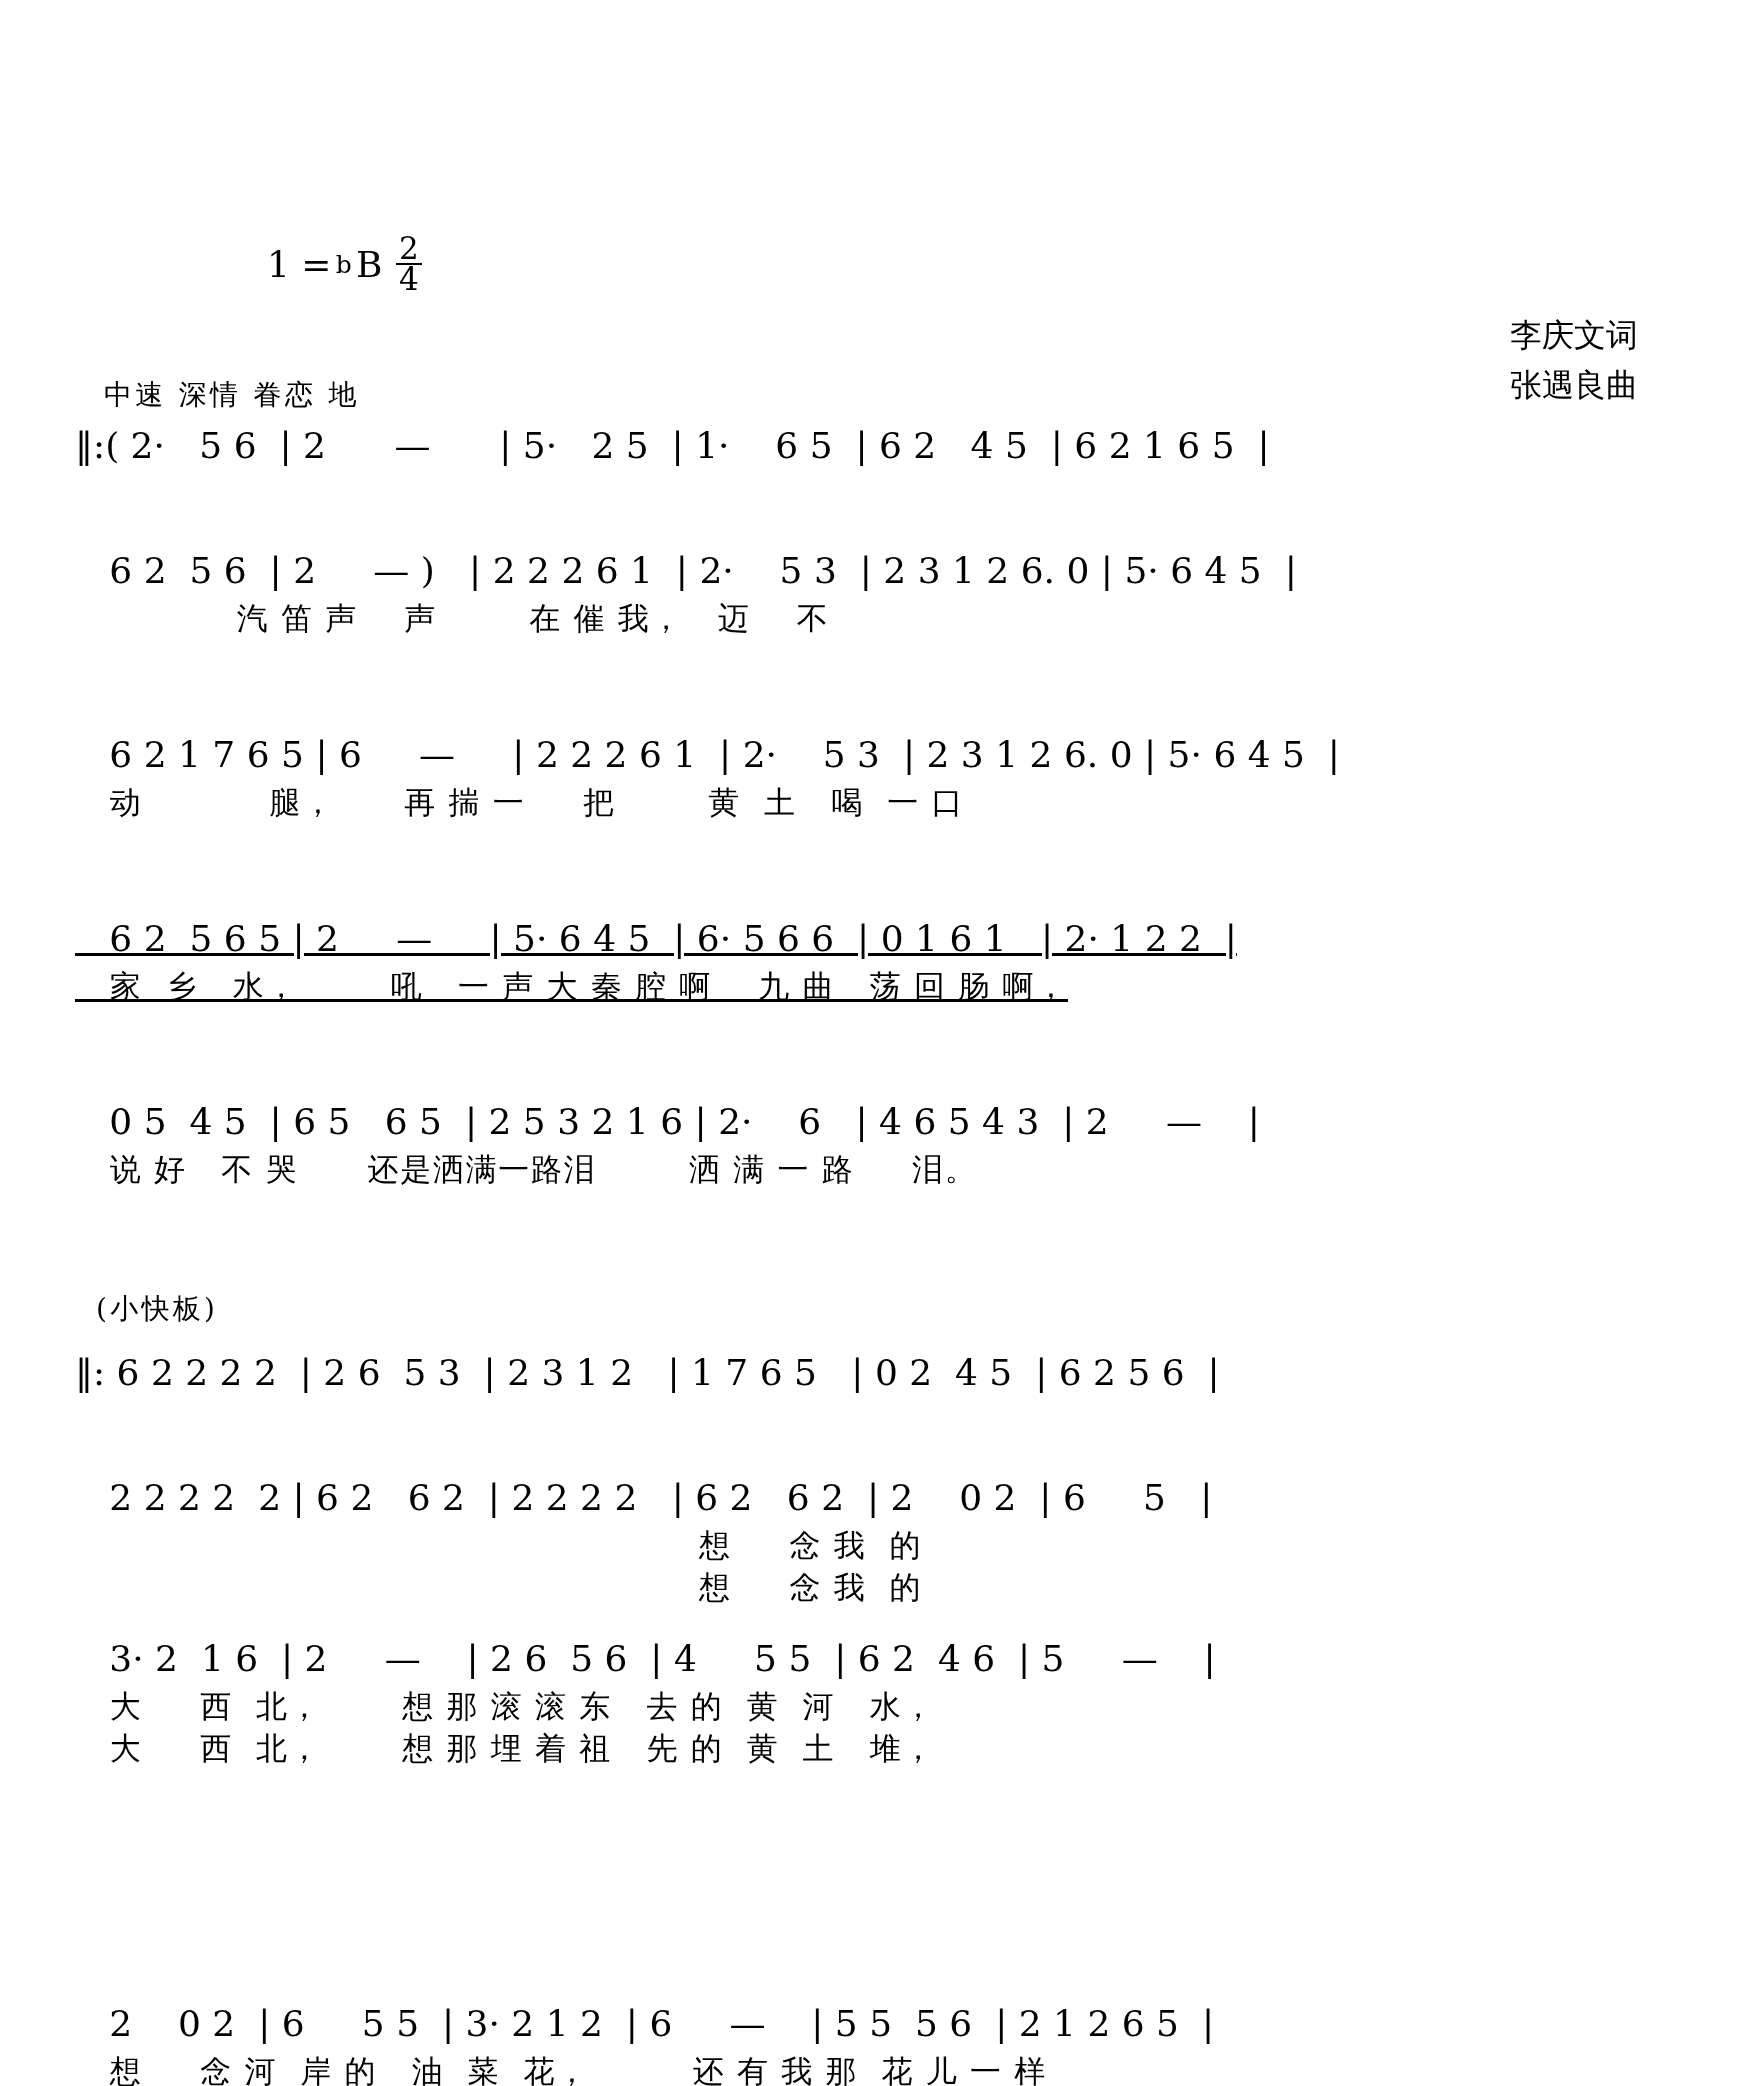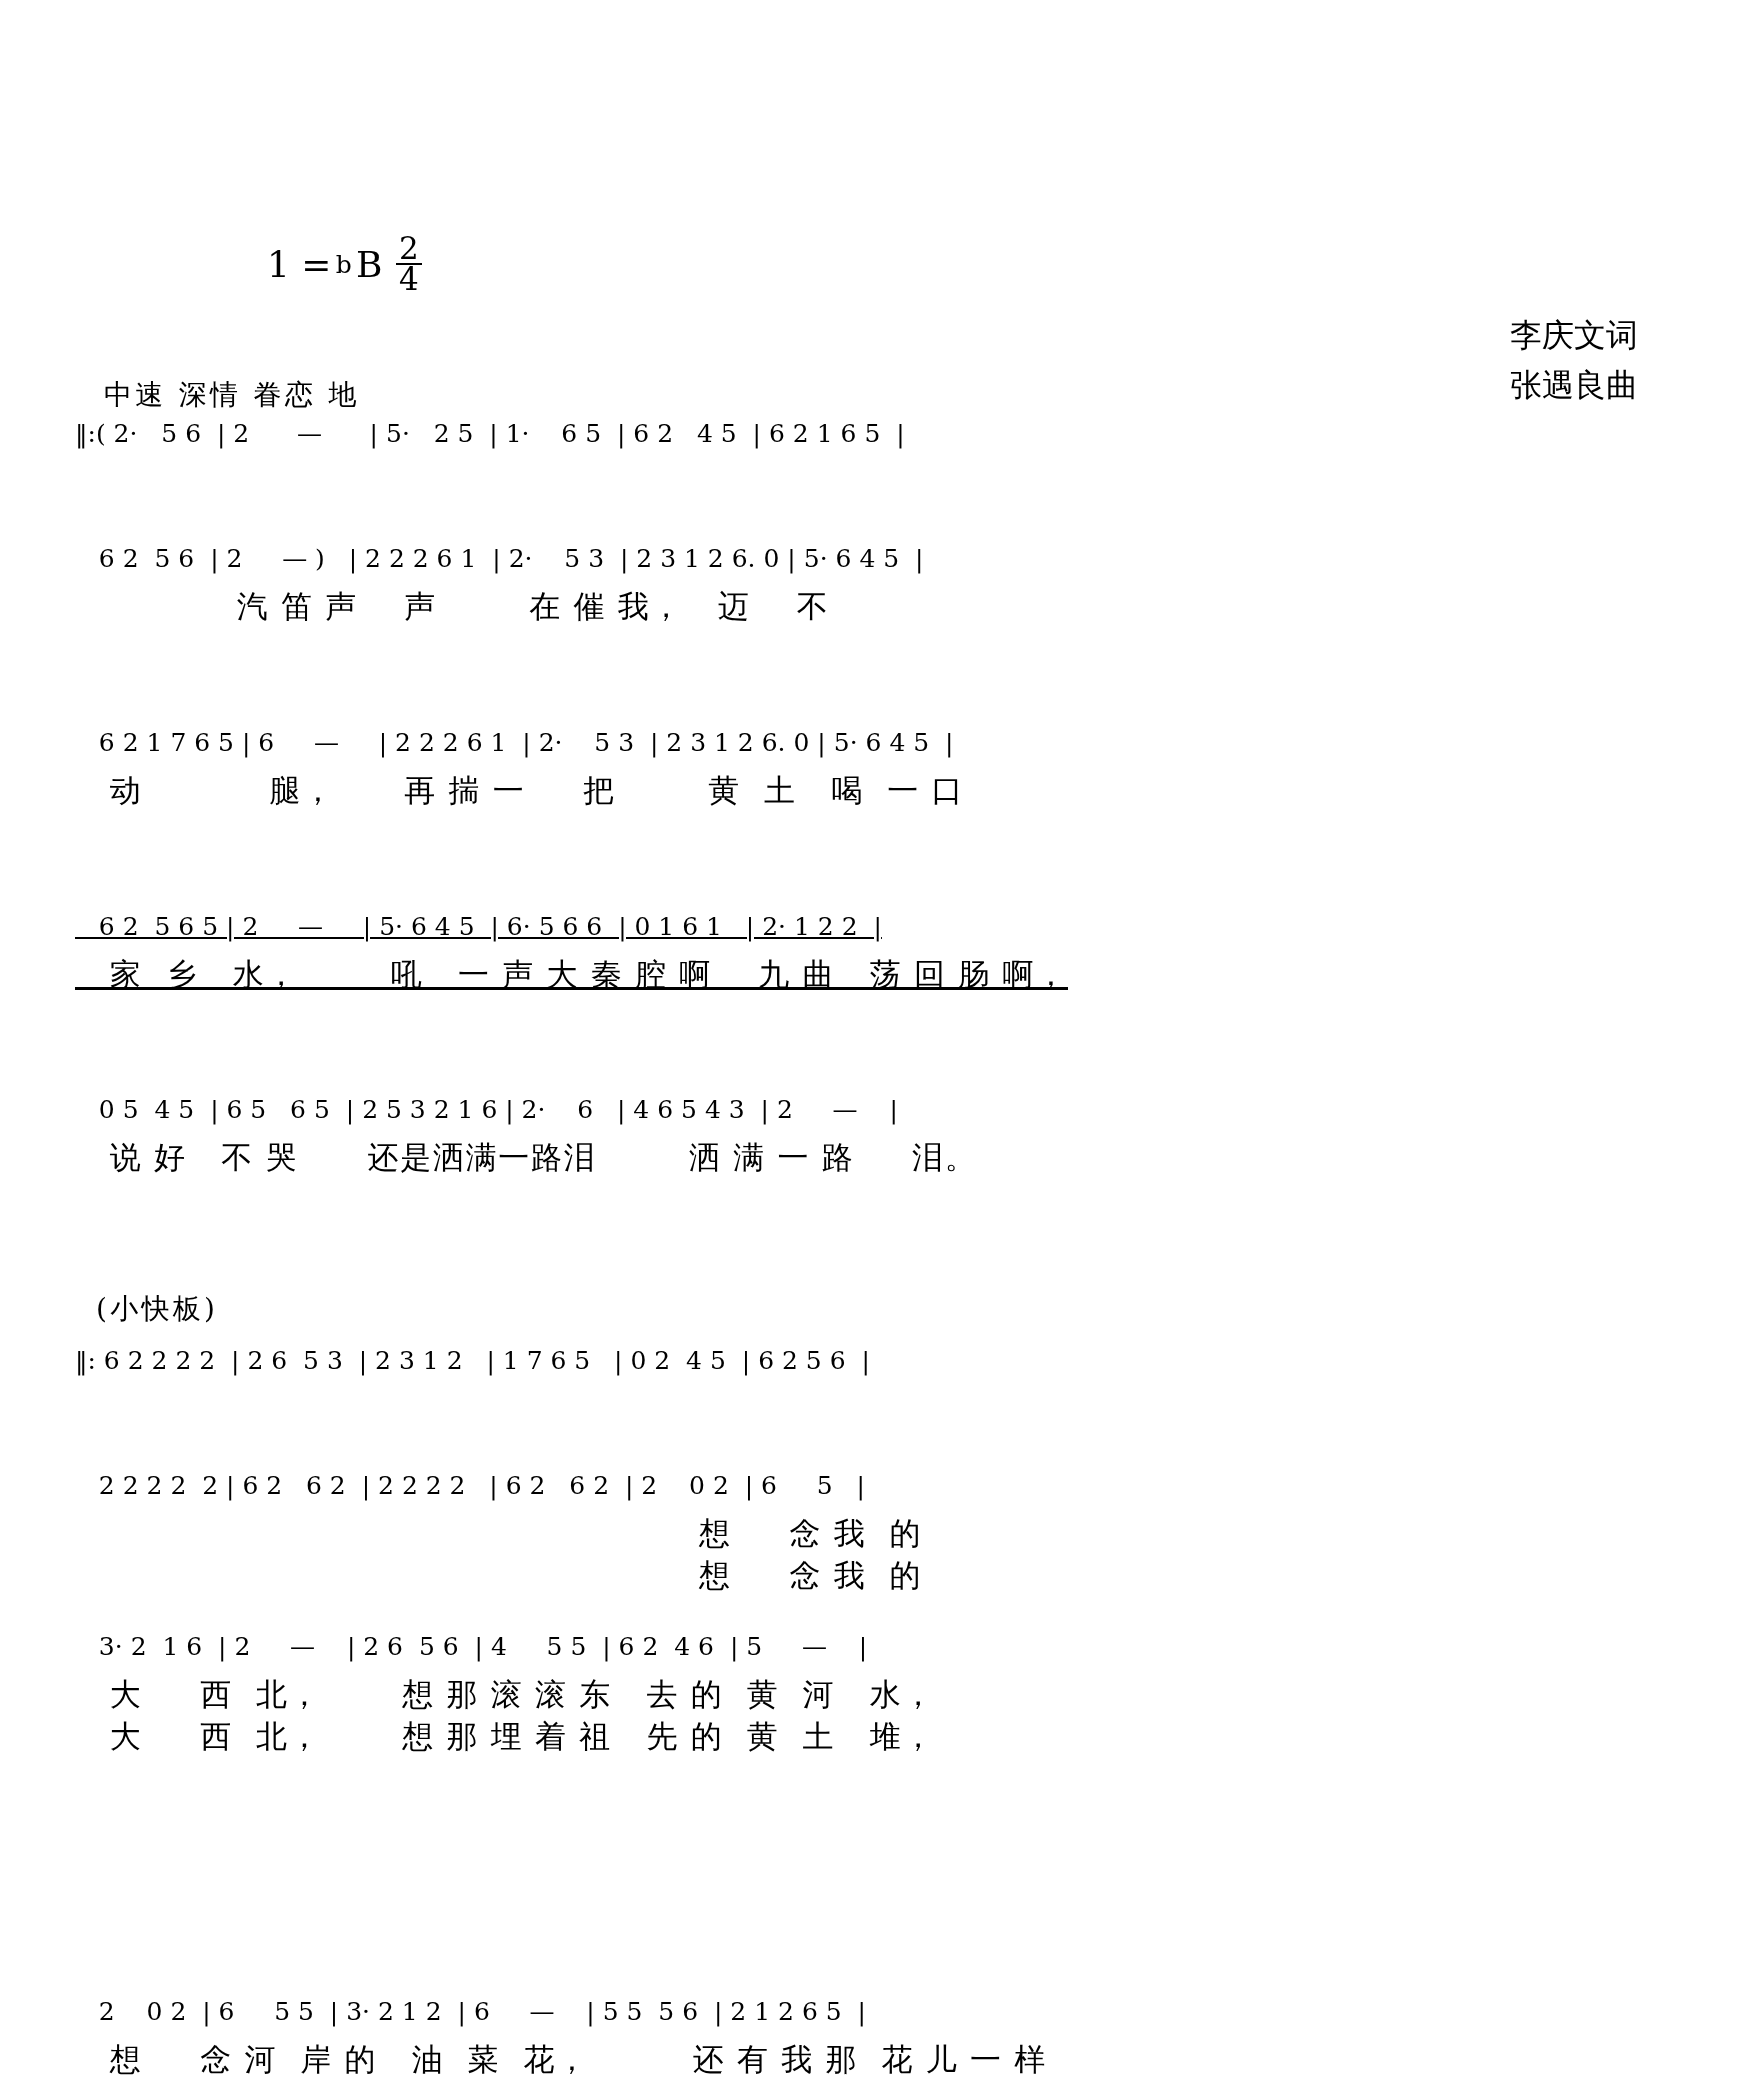--- a/index.html
+++ b/index.html
@@ -76,26 +76,27 @@
   }
   .tempo-1 { top: 376px; left: 104px; }
   .tempo-2 { top: 1290px; left: 96px; }
   
   .row {
     position: absolute;
     left: 75px;
     width: 1628px;
   }
   .notes {
-    font-size: 25px;
+    font-size: 36px;
     font-family: "DejaVu Serif", serif;
     letter-spacing: 0px;
     white-space: pre;
     height: 50px;
     line-height: 50px;
+    margin-top: 12px;
   }
   .lyr {
     font-size: 31px;
     font-family: "DejaVu Serif", serif;
     white-space: pre;
     height: 44px;
     line-height: 44px;
     letter-spacing: 1.7px;
   }
   .lyr2 { margin-top: -2.5px; }

